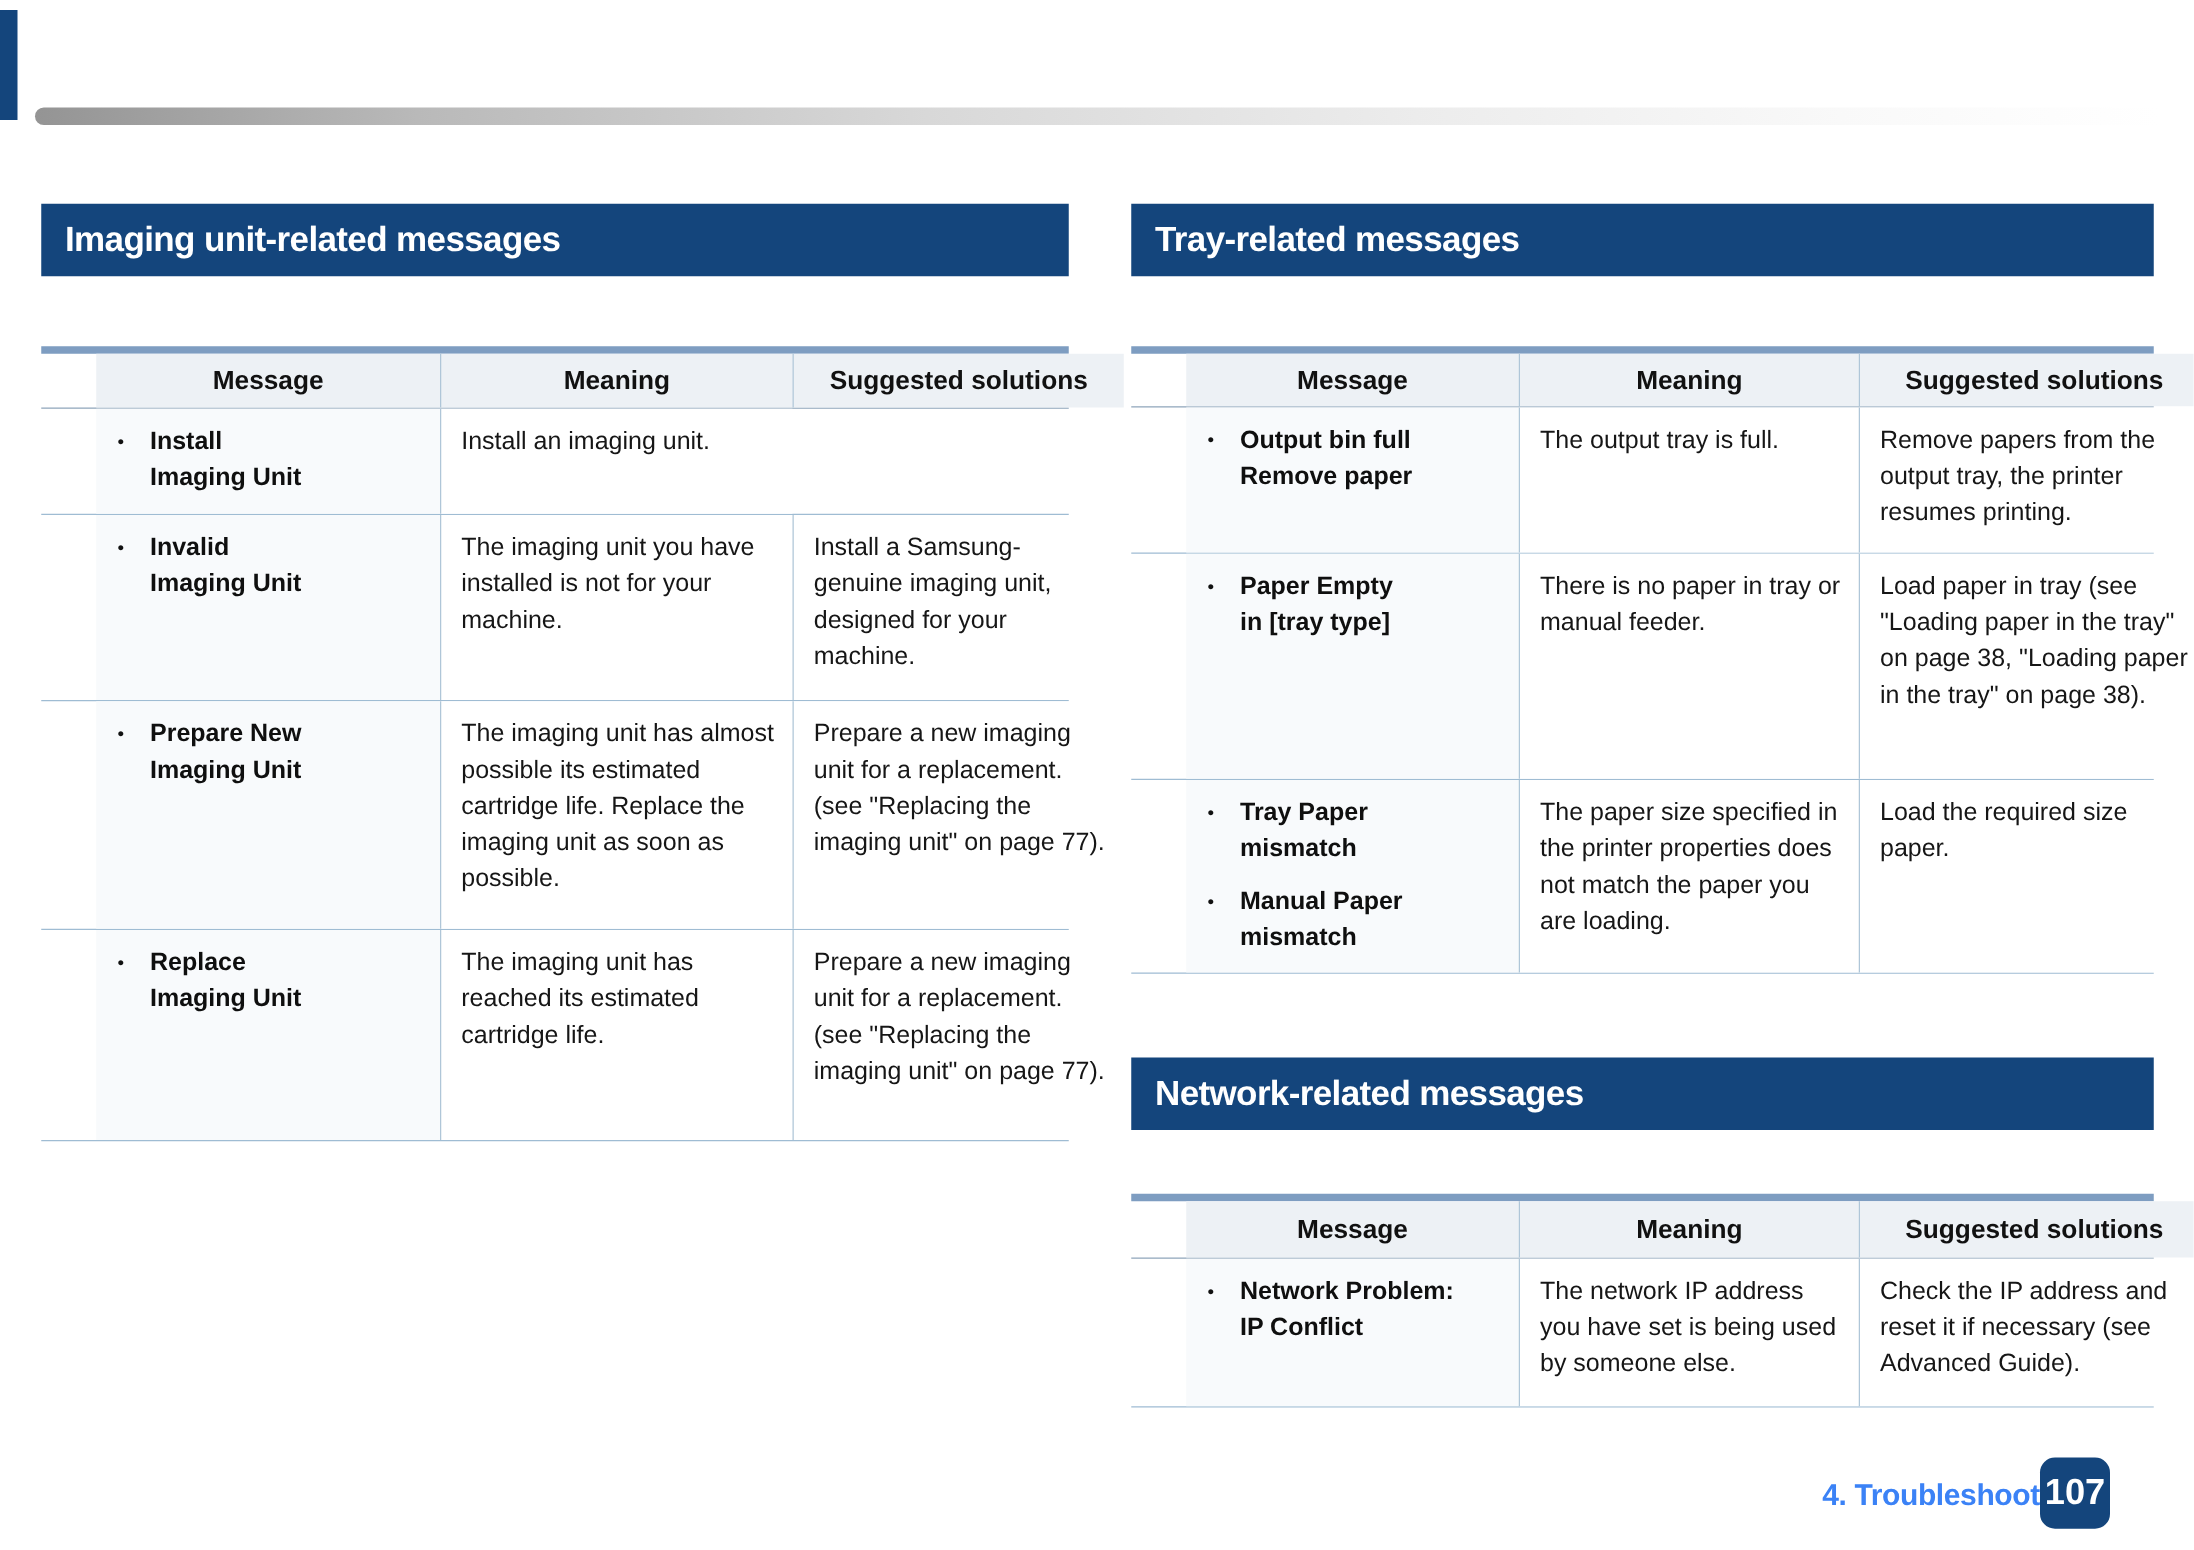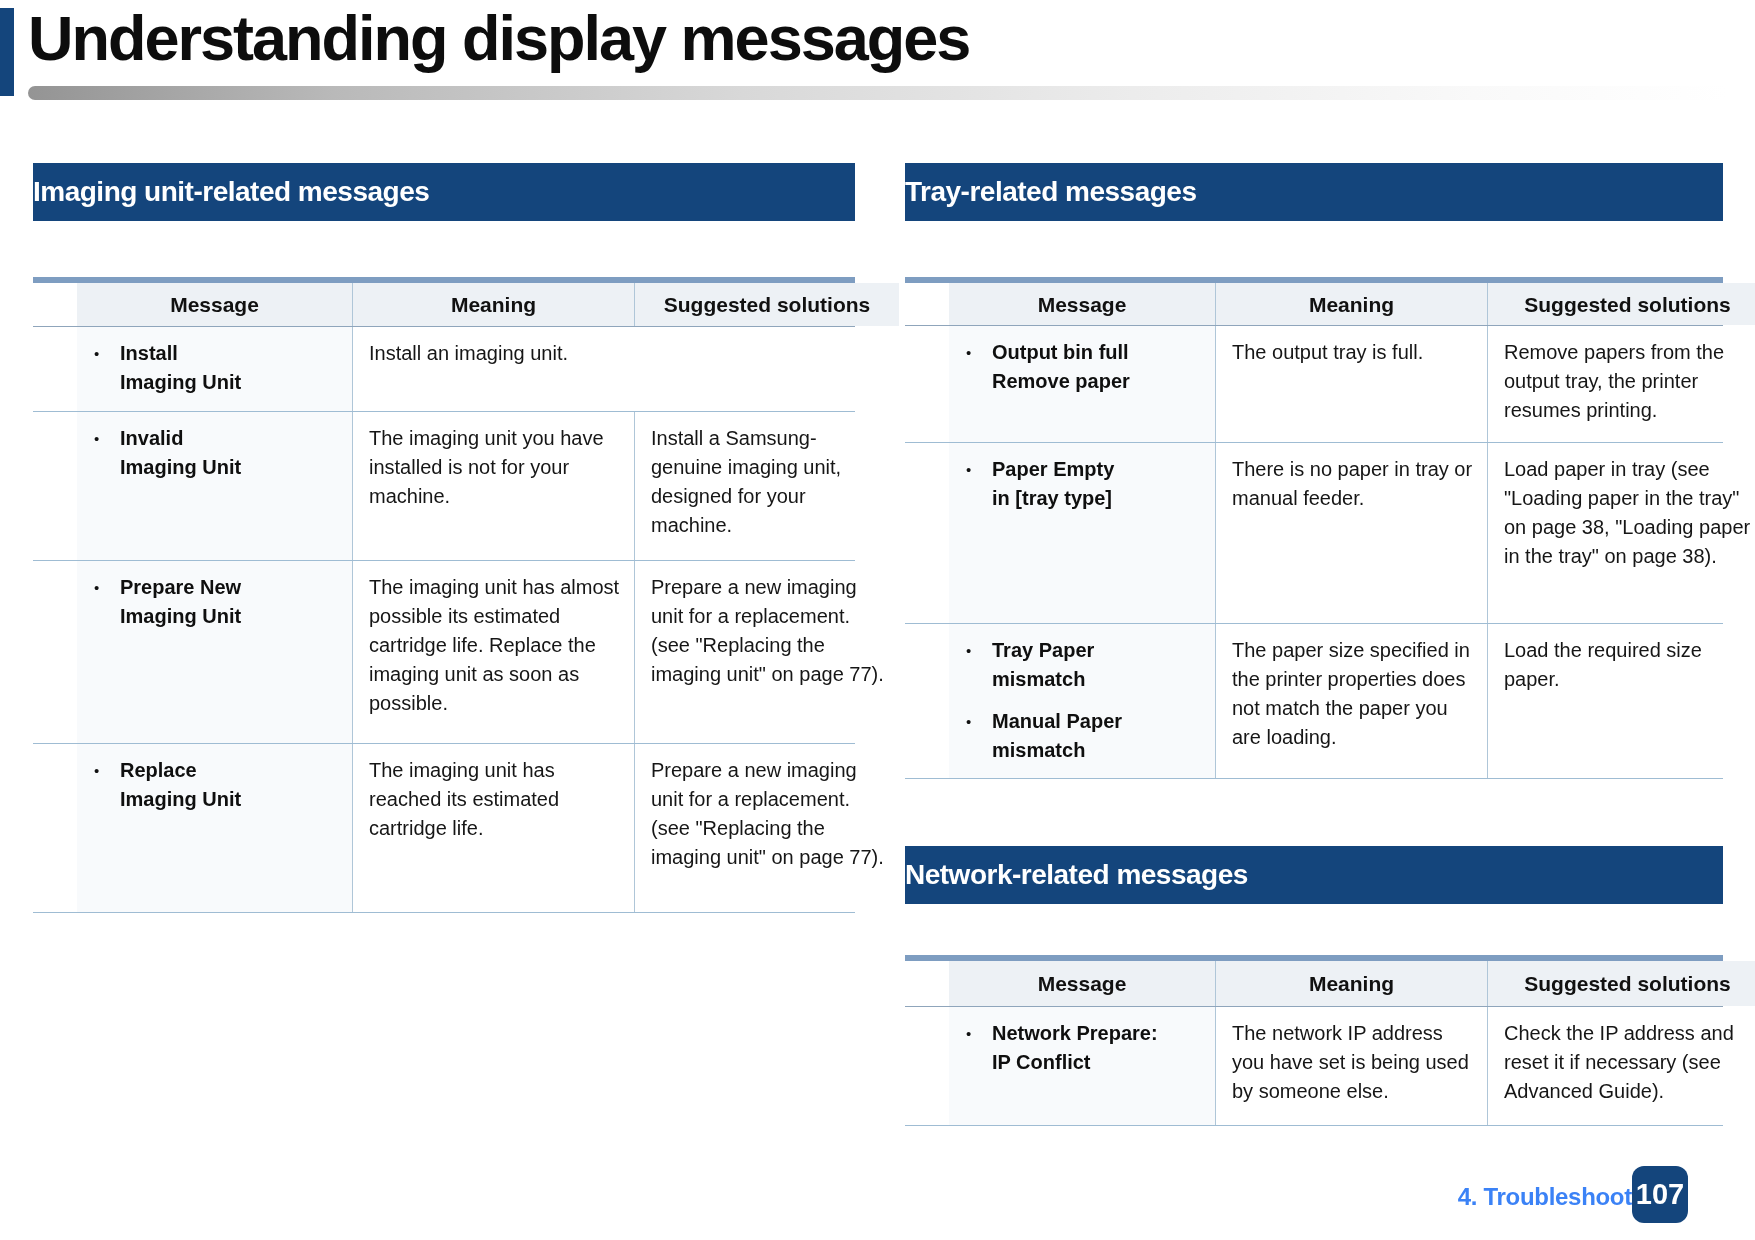--- a/index.html
+++ b/index.html
@@ -15,21 +15,21 @@
                 background:linear-gradient(to right,#949494 0%,#b9b9b9 18%,#d8d8d8 42%,
                            #ececec 65%,#f9f9f9 85%,#ffffff 100%);}
 
   
   .section{position:absolute;}
   #sec-imaging{left:33px;top:163px;width:822px;}
   #sec-tray{left:905px;top:163px;width:818px;}
   #sec-network{left:905px;top:846px;width:818px;}
 
   .section-header{height:58px;background:#14457C;color:#ffffff;display:flex;align-items:center;
-                  box-sizing:border-box;font-size:28px;font-weight:bold;
+                  padding-left:19px;box-sizing:border-box;font-size:28px;font-weight:bold;
                   letter-spacing:-0.5px;}
 
   
   .msg-table{margin-top:56px;border-bottom:1px solid #9FBCD3;}
   .t-network{margin-top:51px;}
   .tstrip{height:6px;background:#7E9DC1;}
   .trow{display:grid;box-sizing:border-box;padding-left:44px;}
   .t-imaging .trow{grid-template-columns:275px 282px 265px;}
   .t-tray .trow,.t-network .trow{grid-template-columns:266px 272px 280px;}
 
@@ -57,21 +57,20 @@
   .page-badge{position:absolute;left:1632px;top:1166px;width:56px;height:57px;background:#14457C;
               border-radius:12px;color:#ffffff;font-size:29px;font-weight:bold;
               display:flex;align-items:center;justify-content:center;}
 </style>
 </head>
 <body>
 
 <div class="page">
 
   <div class="accent-bar"></div>
-  <h1 class="page-title">Understanding display messages</h1>
   <div class="title-shadow"></div>
 
   <div class="section" id="sec-imaging">
     <div class="section-header">
       <span>Imaging unit-related messages</span>
     </div>
     <div class="msg-table t-imaging">
       <div class="tstrip"></div>
       <div class="trow thead">
         <div class="cell c1">Message</div>
@@ -184,21 +183,21 @@
       <div class="tstrip"></div>
       <div class="trow thead">
         <div class="cell c1">Message</div>
         <div class="cell c2">Meaning</div>
         <div class="cell c3">Suggested solutions</div>
       </div>
       <div class="trow body" style="min-height:118px">
         <div class="cell c1">
           <div class="bullet-item">
             <span class="bullet">•</span>
-            <span class="bullet-text">Network Prepare:
+            <span class="bullet-text">Network Problem:
 IP Conflict</span>
           </div>
         </div>
         <div class="cell c2">The network IP address you have set is being used by someone else.</div>
         <div class="cell c3">Check the IP address and reset it if necessary (see Advanced Guide).</div>
       </div>
     </div>
   </div>
 
   <div class="footer-chapter">4. Troubleshooting</div>

